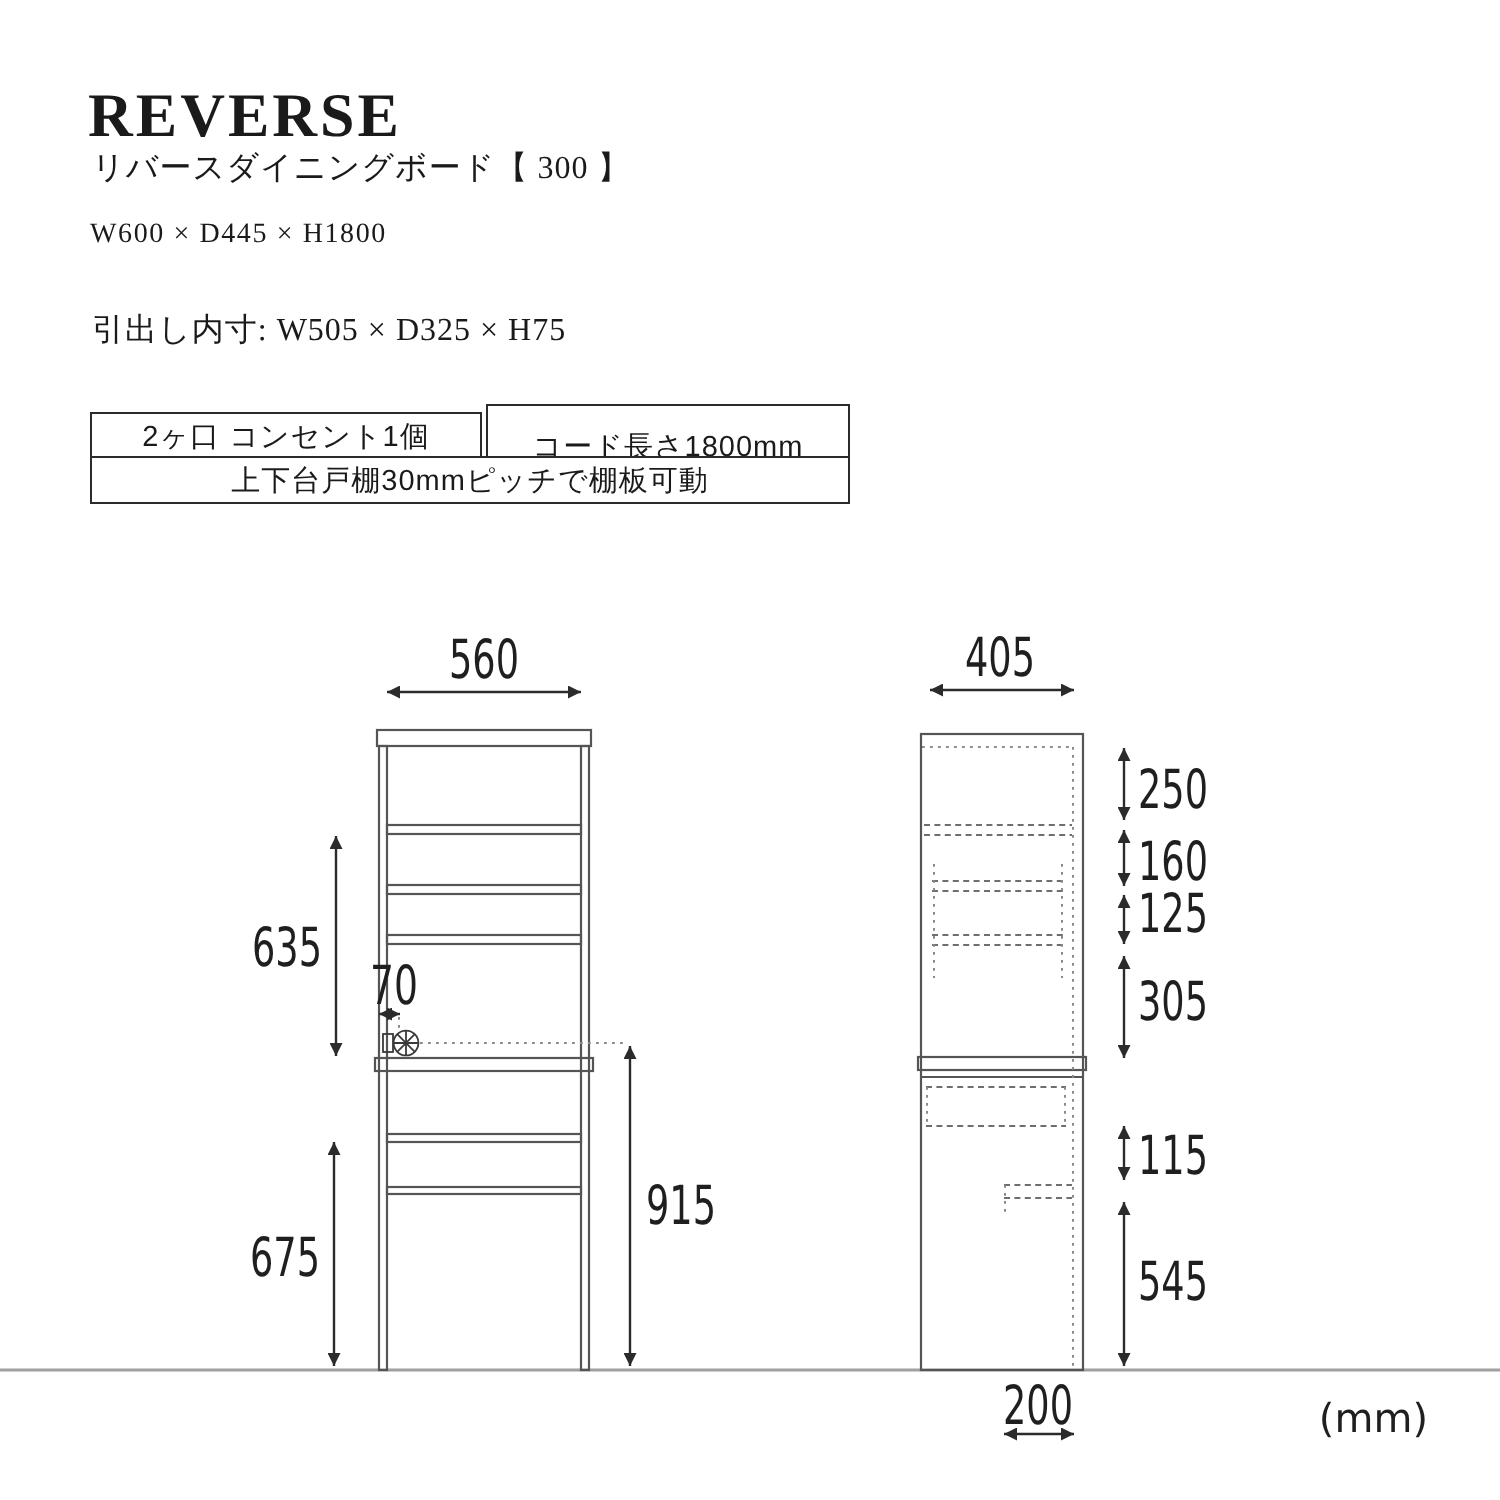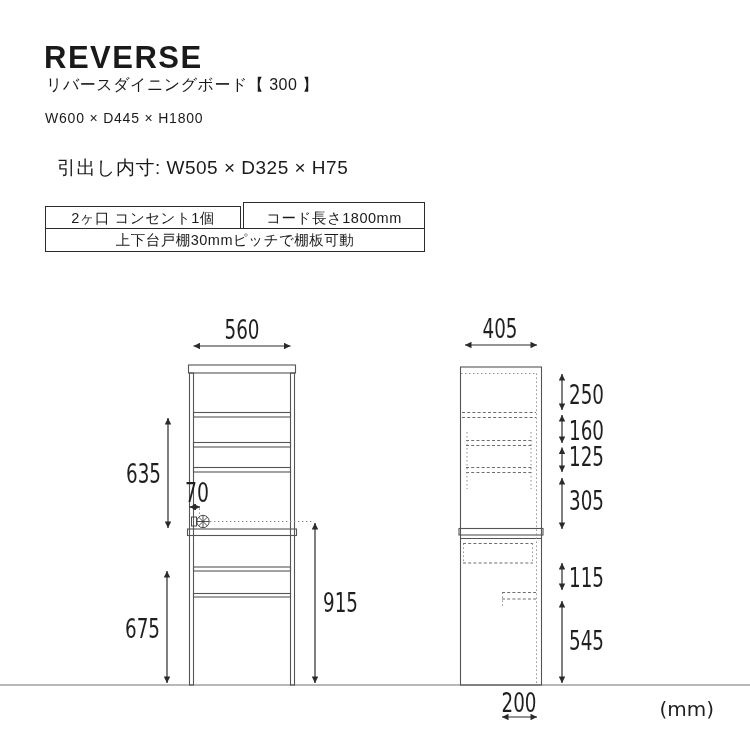--- a/index.html
+++ b/index.html
@@ -4,47 +4,47 @@
 <style>
   html,body { margin:0; padding:0; }
   body {
     width:750px; height:750px;
     background:#ffffff;
     font-family:"Liberation Sans", sans-serif;
     color:#1a1a1a;
     position:relative;
     overflow:hidden;
   }
-  .abs { position:absolute; }
+  .abs { position:absolute;font-family:Liberation Serif, serif; }
   .title {
     left:44px; top:42px;
     font-size:31px; font-weight:bold; letter-spacing:1.5px; line-height:1;
   }
   .subtitle {
     left:46px; top:75px;
     font-size:16px; line-height:1.2; letter-spacing:0.5px;
   }
   .size-line {
     left:45px; top:110px;
     font-size:14px; letter-spacing:0.8px; line-height:1.2;
   }
   .drawer-line {
-    left:57px; top:156px;
-    font-size:19px; letter-spacing:0.5px; line-height:1.3;
+    left:46px; top:156px;
+    font-size:16px; letter-spacing:0.5px; line-height:1.3;
   }
   .badge {
     position:absolute;
     border:1.5px solid #2b2b2b;
     box-sizing:border-box;
     display:flex; align-items:center; justify-content:center;
     font-size:14.5px; letter-spacing:0.5px;
     background:#ffffff;
   }
   .badge-1 { left:45px;  top:206px; width:196px; height:24px; }
-  .badge-2 { left:243px; top:202px; width:182px; height:32px; }
+  .badge-2 { left:243px; top:202px; width:182px; height:32px;align-items:flex-end; }
   .badge-3 { left:45px;  top:228px; width:380px; height:24px; }
   svg.diagram { position:absolute; left:0; top:300px; }
   .cab   { stroke:#555555; stroke-width:1.1; fill:none; }
   .dash  { stroke:#6e6e6e; stroke-width:1;   fill:none; stroke-dasharray:3 2.2; }
   .dot   { stroke:#8a8a8a; stroke-width:1;   fill:none; stroke-dasharray:1.4 2.6; }
   .dim   { stroke:#2b2b2b; stroke-width:1.2; fill:none; }
   .ground{ stroke:#a0a0a0; stroke-width:1.5; }
   .dim-text {
     font-family:"DejaVu Sans", sans-serif;
     font-size:27px; fill:#1f1f1f;

